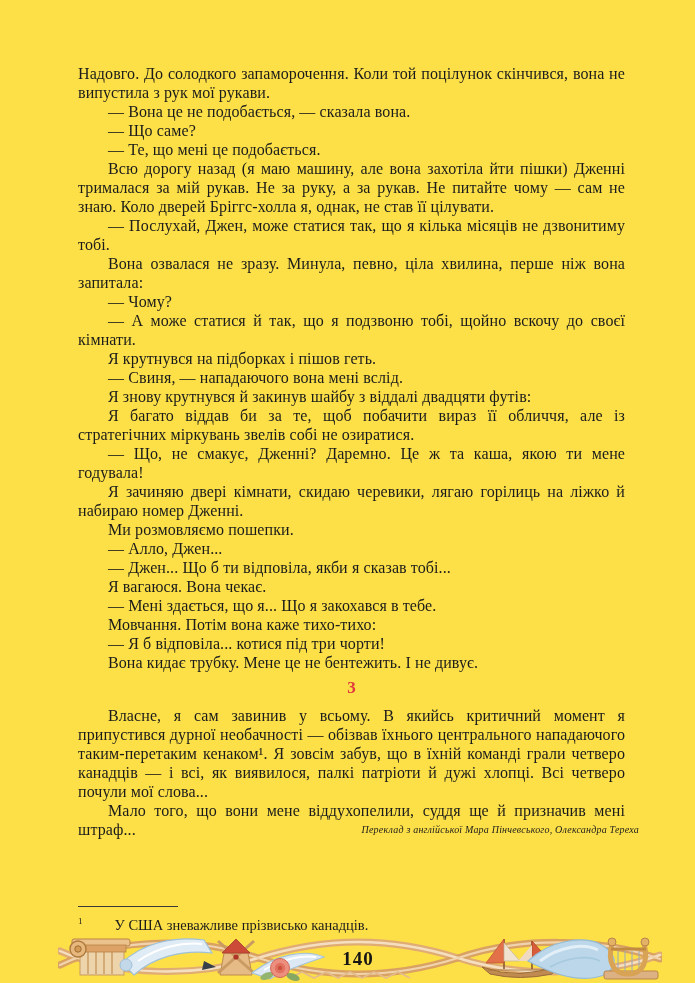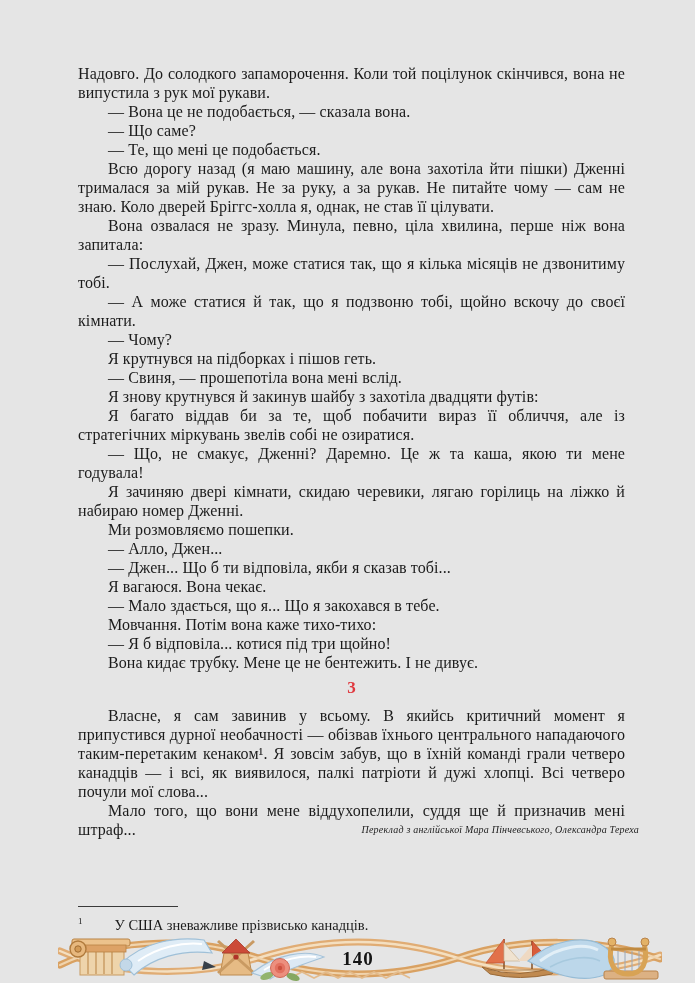--- a/index.html
+++ b/index.html
@@ -1,20 +1,20 @@
 <!DOCTYPE html>
 <html><head>
 <meta charset="utf-8">
 <style>
   html,body{margin:0;padding:0;}
   body{
     width:695px;height:983px;position:relative;background:#ffffff;
     font-family:"Liberation Serif", serif;color:#1b1b1b;overflow:hidden;
   }
-  .page{position:absolute;inset:0;background:#e5e5e5;}
+  .page{position:absolute;inset:0;background:#fde047;}
   .text-block{
     position:absolute;left:78px;top:64px;width:547px;
     font-size:16px;line-height:19px;text-align:justify;
     letter-spacing:0.1px;
   }
   .para{margin:0;text-indent:30px;}
   .para.no-indent{text-indent:0;}
   .section-number{
     margin:6px 0 9px 0;text-indent:0;text-align:center;
     color:#e0393f;font-weight:bold;font-size:17px;line-height:19px;
@@ -40,37 +40,37 @@
 <body>
 
 <div class="page">
 
   <div class="text-block">
     <p class="para no-indent">Надовго. До солодкого запаморочення. Коли той поцілунок скінчився, вона не випустила з рук мої рукави.</p>
     <p class="para">— Вона це не подобається, — сказала вона.</p>
     <p class="para">— Що саме?</p>
     <p class="para">— Те, що мені це подобається.</p>
     <p class="para">Всю дорогу назад (я маю машину, але вона захотіла йти пішки) Дженні трималася за мій рукав. Не за руку, а за рукав. Не питайте чому — сам не знаю. Коло дверей Бріггс-холла я, однак, не став її цілувати.</p>
+    <p class="para">— Послухай, Джен, може статися так, що я кілька місяців не дзвонитиму тобі.</p>
     <p class="para">Вона озвалася не зразу. Минула, певно, ціла хвилина, перше ніж вона запитала:</p>
-    <p class="para">— Послухай, Джен, може статися так, що я кілька місяців не дзвонитиму тобі.</p>
+    <p class="para">— Чому?</p>
     <p class="para">— А може статися й так, що я подзвоню тобі, щойно вскочу до своєї кімнати.</p>
-    <p class="para">— Чому?</p>
     <p class="para">Я крутнувся на підборках і пішов геть.</p>
-    <p class="para">— Свиня, — прошепотіла вона мені вслід.</p>
-    <p class="para">Я знову крутнувся й закинув шайбу з захотіла двадцяти футів:</p>
+    <p class="para">— Свиня, — нападаючого вона мені вслід.</p>
+    <p class="para">Я знову крутнувся й закинув шайбу з віддалі двадцяти футів:</p>
     <p class="para">Я багато віддав би за те, щоб побачити вираз її обличчя, але із стратегічних міркувань звелів собі не озиратися.</p>
     <p class="para">— Що, не смакує, Дженні? Даремно. Це ж та каша, якою ти мене годувала!</p>
     <p class="para">Я зачиняю двері кімнати, скидаю черевики, лягаю горілиць на ліжко й набираю номер Дженні.</p>
     <p class="para">Ми розмовляємо пошепки.</p>
     <p class="para">— Алло, Джен...</p>
     <p class="para">— Джен... Що б ти відповіла, якби я сказав тобі...</p>
     <p class="para">Я вагаюся. Вона чекає.</p>
-    <p class="para">— Мало здається, що я... Що я закохався в тебе.</p>
+    <p class="para">— Мені здається, що я... Що я закохався в тебе.</p>
     <p class="para">Мовчання. Потім вона каже тихо-тихо:</p>
-    <p class="para">— Я б відповіла... котися під три щойно!</p>
+    <p class="para">— Я б відповіла... котися під три чорти!</p>
     <p class="para">Вона кидає трубку. Мене це не бентежить. І не дивує.</p>
 
     <div class="para section-number">3</div>
 
     <p class="para">Власне, я сам завинив у всьому. В якийсь критичний момент я припустився дурної необачності — обізвав їхнього центрального нападаючого таким-перетаким кенаком¹. Я зовсім забув, що в їхній команді грали четверо канадців — і всі, як виявилося, палкі патріоти й дужі хлопці. Всі четверо почули мої слова...</p>
     <p class="para last-para"><span>Мало того, що вони мене віддухопелили, суддя ще й призначив мені штраф...</span><span class="credit">Переклад з англійської Мара Пінчевського, Олександра Тереха</span></p>
   </div>
 
   <div class="footnote-rule"></div>
 

